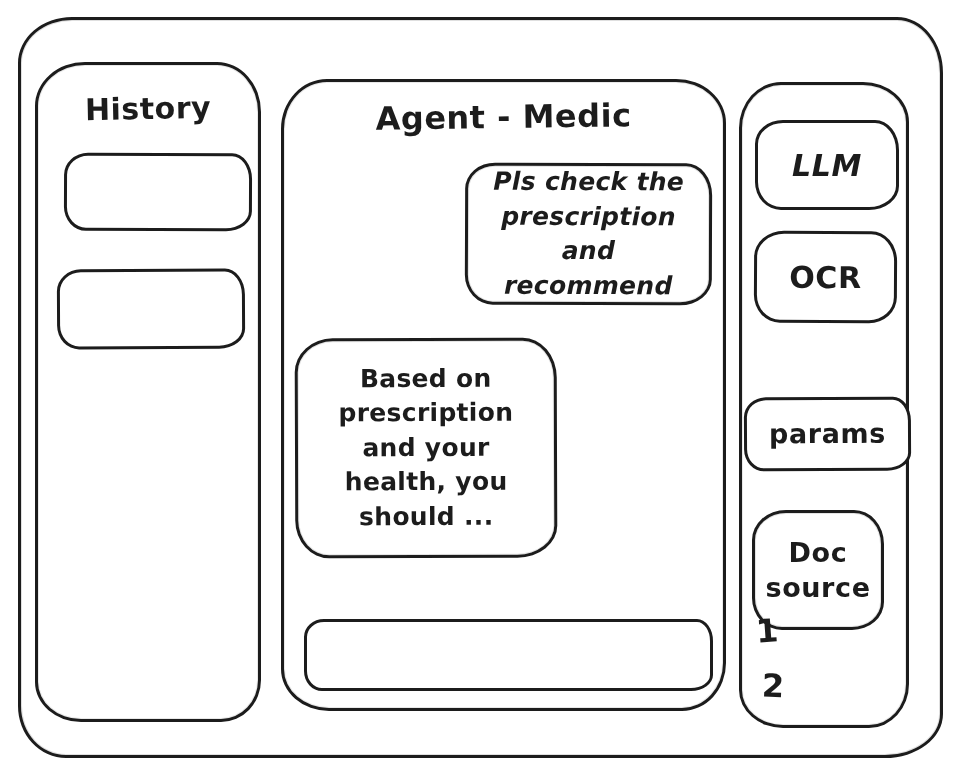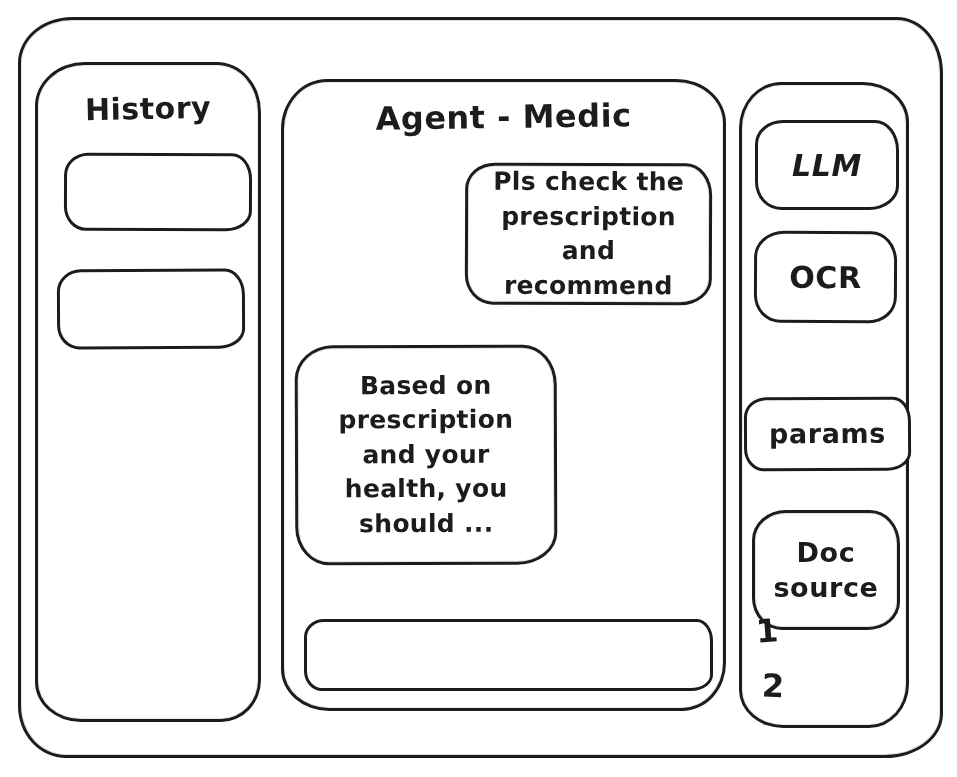--- a/index.html
+++ b/index.html
@@ -85,23 +85,24 @@
     font-size:25px;
     line-height:1.38;
     letter-spacing:0.3px;
   }
   .bubble.user{
     left:181px; top:81px; width:247px; height:142px;
     padding:6px 16px;
     border-radius:30px 26px 32px 28px / 26px 32px 26px 30px;
     transform:rotate(0.2deg);
     box-shadow:inset 0 0 0 1px rgba(28,28,28,0.12);
+    font-style:italic;
   }
   .bubble.agent{
-    left:11px; top:263px; width:262px; height:220px;
+    left:11px; top:256px; width:262px; height:220px;
     padding:6px 28px;
     border-radius:38px 34px 40px 34px / 34px 40px 32px 38px;
     transform:rotate(-0.2deg);
     box-shadow:inset 0 0 0 1px rgba(28,28,28,0.12);
   }
   .message-input{
     position:absolute;
     left:20px; top:537px; width:409px; height:72px;
     border:3px solid var(--ink);
     background:var(--bg);
@@ -146,21 +147,21 @@
     border-radius:30px 26px 28px 26px / 26px 30px 26px 28px;
     transform:rotate(0.3deg);
   }
   .tool-btn.params{
     left:2px; top:312px; width:167px; height:74px;
     font-size:27px;
     border-radius:22px 18px 24px 20px / 20px 24px 18px 22px;
     transform:rotate(-0.3deg);
   }
   .tool-btn.docsource{
-    left:10px; top:425px; width:148px; height:120px;
+    left:10px; top:425px; width:132px; height:120px;
     font-size:27px;
     border-radius:34px 30px 32px 30px / 30px 34px 28px 32px;
     box-shadow:inset 0 0 0 1px rgba(28,28,28,0.12);
   }
   .doc-num{
     position:absolute;
     font-size:32px;
     font-weight:bold;
     cursor:pointer;
     line-height:1;

